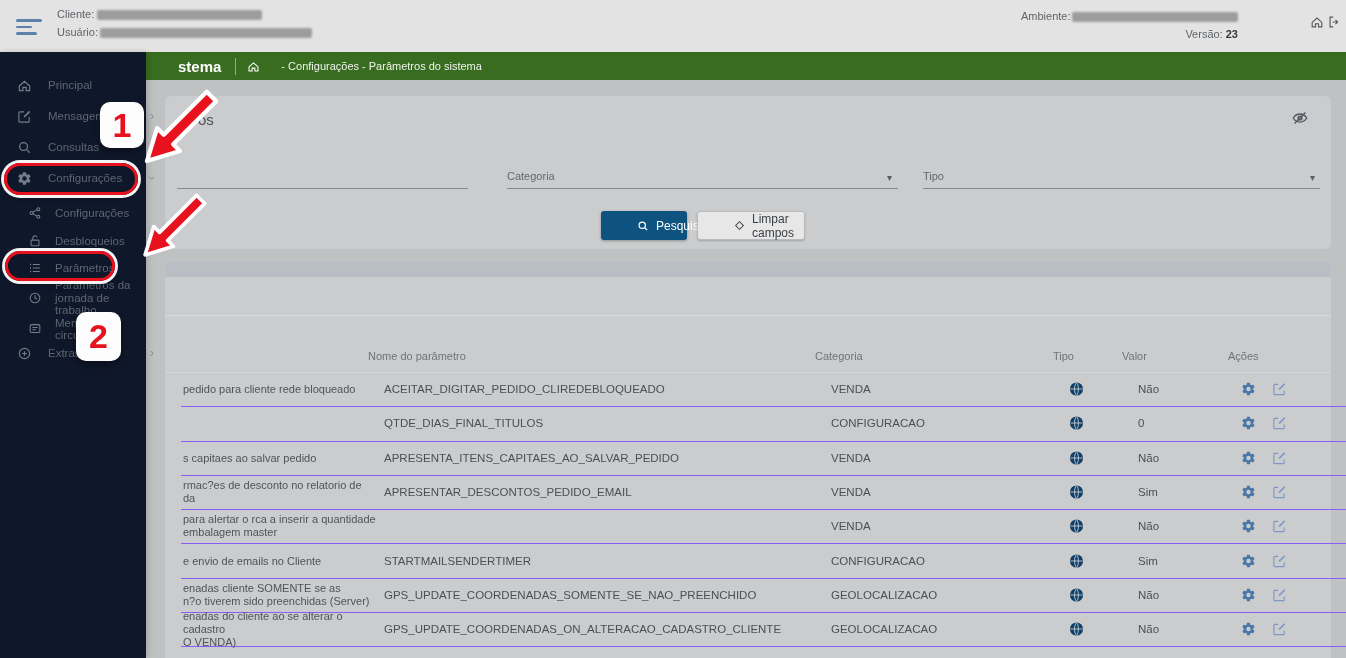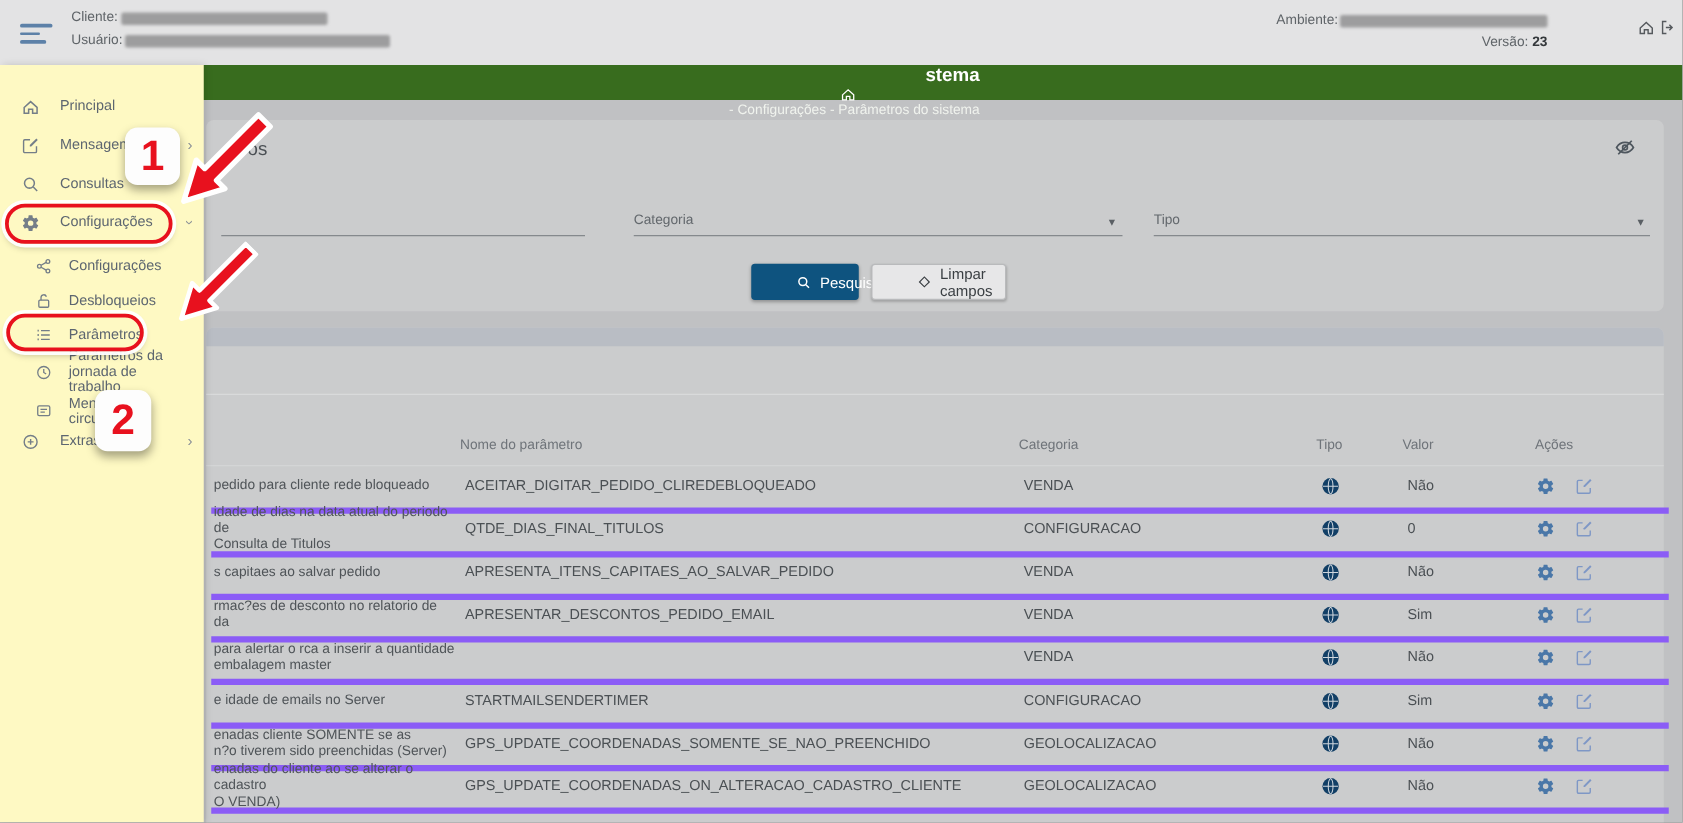--- a/index.html
+++ b/index.html
@@ -8,27 +8,27 @@
   .abs{position:absolute;}
   .ic svg{display:block;}
   
   .hdr{left:0;top:0;width:1346px;height:52px;background:#e3e3e4;z-index:5;}
   .hdr .lbl{font-size:11px;color:#5f6468;}
   .redact{background:#9d9d9e;border-radius:2px;filter:blur(1.2px);height:10px;}
   .burger span{display:block;height:2.5px;background:#5d81a8;border-radius:2px;margin-bottom:4px;}
   .ver{font-size:11px;color:#5f6468;}
   .ver b{color:#34383b;}
   
-  .gbar{left:0;top:52px;width:1346px;height:28px;background:#386c1e;z-index:4;display:flex;align-items:center;flex-direction:column;}
+  .gbar{left:0;top:52px;width:1346px;height:28px;background:#386c1e;z-index:4;display:flex;align-items:center;}
   .gtitle{font-size:15px;font-weight:bold;color:#fff;margin-left:178px;}
   .gdiv{width:1px;height:17px;background:rgba(255,255,255,.45);margin-left:14px;}
   .gcrumb{font-size:11px;color:#f0f3ee;margin-left:21px;text-align:center;}
   
-  .side{left:0;top:52px;width:146px;height:606px;background:#fef9c3;z-index:10;
-        box-shadow:2px 0 6px rgba(0,0,0,.15);padding-left:17px;}
+  .side{left:0;top:52px;width:146px;height:606px;background:#0f172a;z-index:10;
+        box-shadow:2px 0 6px rgba(0,0,0,.15);}
   .mi{position:absolute;left:0;width:162px;display:flex;align-items:center;
       font-size:11.5px;color:#5d6670;cursor:pointer;}
   .mi .ic{position:absolute;left:17px;color:#747e88;}
   .mi.sub .ic{left:28px;}
   .mi .t{position:absolute;left:48px;right:14px;line-height:12.5px;}
   .mi.sub .t{left:55px;}
   .chev{position:absolute;right:8px;color:#8a9097;font-size:12px;}
   .chev.down{transform:rotate(90deg);}
   
   .card{background:#cbcccd;border-radius:6px;z-index:1;}
@@ -43,21 +43,21 @@
   .btn-primary{background:#0e537f;color:#fff;box-shadow:0 1px 3px rgba(0,0,0,.3);}
   .btn-light{background:#e7e7e8;color:#3a3f43;border:1px solid #b9babc;box-shadow:0 1px 2px rgba(0,0,0,.2);}
   .btn .bic{margin-right:7px;display:flex;}
   
   .tcard{left:165px;top:262px;width:1166px;height:420px;}
   .tstrip{position:absolute;left:0;top:0;width:1166px;height:15px;background:#b9bdc4;border-radius:6px 6px 0 0;}
   .tline{position:absolute;left:0;top:53px;width:1166px;height:1px;background:#d9dadb;}
   .thead{position:absolute;left:0;top:78px;width:1166px;height:32px;border-bottom:1px solid #d4d5d6;
          font-size:11px;color:#6f747a;}
   .thead span{position:absolute;top:10px;}
-  .trow{position:absolute;left:4px;width:1166px;height:34.3px;border-bottom:5px solid #8b5cf6;
+  .trow{position:absolute;left:16px;width:1166px;height:34.3px;border-bottom:1px solid #8b5cf6;
         font-size:11.5px;color:#4b5054;}
   .cell{position:absolute;top:50%;transform:translateY(-50%);}
   .c-desc{left:2px;width:200px;line-height:13px;font-size:11px;color:#4f5458;}
   .c-name{left:203px;width:430px;}
   .c-cat{left:650px;width:200px;}
   .c-tipo{left:888px;}
   .c-val{left:957px;}
   .c-act{left:1060px;display:flex;gap:16px;align-items:center;}
   .actbtn{cursor:pointer;display:flex;}
   
@@ -186,21 +186,20 @@
         <span class="actbtn ic" style="color:#7e97c6">
             <svg width="15" height="15" viewBox="0 0 16 16" fill="none" stroke="currentColor" stroke-width="1.2">
               <path d="M13 9.5V13a1 1 0 0 1-1 1H3a1 1 0 0 1-1-1V4a1 1 0 0 1 1-1h3.5"></path>
               <path d="M12.9 1.9l1.2 1.2L8.5 8.7H7.3V7.5z" fill="currentColor" stroke="none"></path>
             </svg>
           </span>
       </div>
     </div>
 
     <div class="trow" style="top:144.3px">
-      <div class="cell c-desc"><span>idade de dias na data atual do periodo de</span><br><span>Consulta de Titulos</span></div>
       <div class="cell c-name">QTDE_DIAS_FINAL_TITULOS</div>
       <div class="cell c-cat">CONFIGURACAO</div>
       <div class="cell c-tipo ic">
           <svg width="15" height="15" viewBox="0 0 16 16">
             <circle cx="8" cy="8" r="7" fill="#123f66"></circle>
             <path d="M1.5 8h13M8 1.3c2.7 1.8 2.7 11.6 0 13.4M8 1.3c-2.7 1.8-2.7 11.6 0 13.4" stroke="#cfd6dd" stroke-width=".9" fill="none"></path>
           </svg>
         </div>
       <div class="cell c-val">0</div>
       <div class="cell c-act">
@@ -289,21 +288,21 @@
         <span class="actbtn ic" style="color:#7e97c6">
             <svg width="15" height="15" viewBox="0 0 16 16" fill="none" stroke="currentColor" stroke-width="1.2">
               <path d="M13 9.5V13a1 1 0 0 1-1 1H3a1 1 0 0 1-1-1V4a1 1 0 0 1 1-1h3.5"></path>
               <path d="M12.9 1.9l1.2 1.2L8.5 8.7H7.3V7.5z" fill="currentColor" stroke="none"></path>
             </svg>
           </span>
       </div>
     </div>
 
     <div class="trow" style="top:281.5px">
-      <div class="cell c-desc"><span>e idade de emails no Server</span></div>
+      <div class="cell c-desc"><span>e envio de emails no Cliente</span></div>
       <div class="cell c-name">STARTMAILSENDERTIMER</div>
       <div class="cell c-cat">CONFIGURACAO</div>
       <div class="cell c-tipo ic">
           <svg width="15" height="15" viewBox="0 0 16 16">
             <circle cx="8" cy="8" r="7" fill="#123f66"></circle>
             <path d="M1.5 8h13M8 1.3c2.7 1.8 2.7 11.6 0 13.4M8 1.3c-2.7 1.8-2.7 11.6 0 13.4" stroke="#cfd6dd" stroke-width=".9" fill="none"></path>
           </svg>
         </div>
       <div class="cell c-val">Sim</div>
       <div class="cell c-act">

